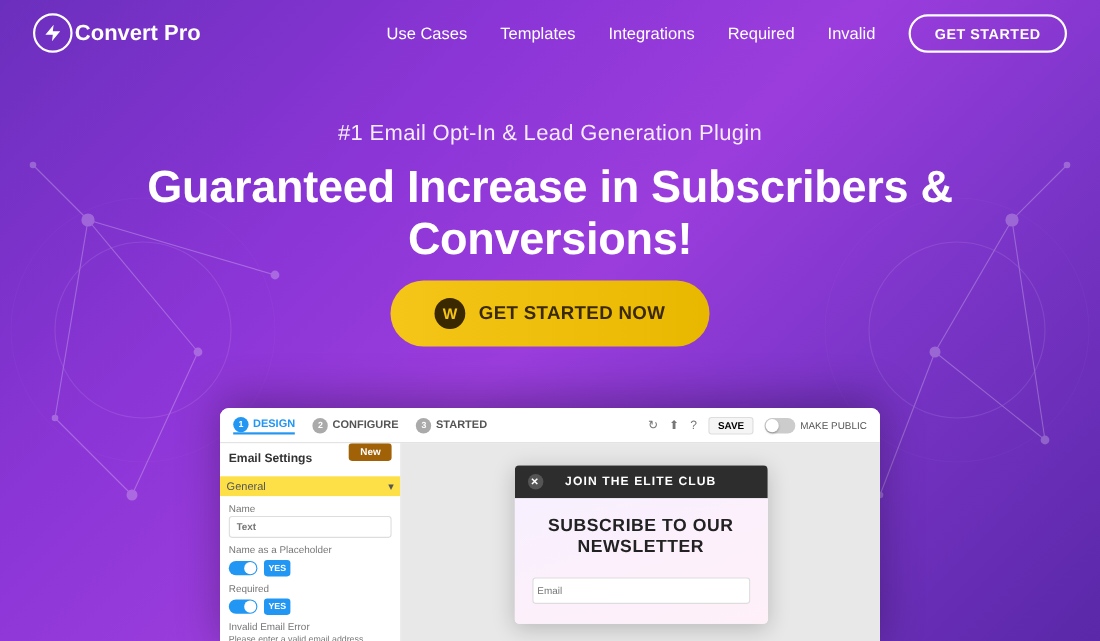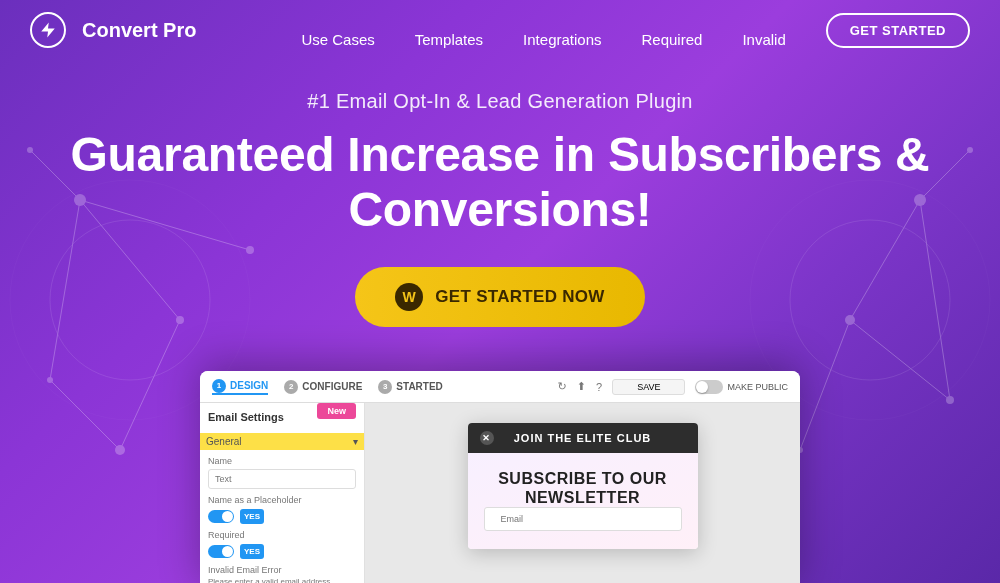--- a/index.html
+++ b/index.html
@@ -13,40 +13,40 @@
       display: flex;
       align-items: center;
       justify-content: space-between;
       padding: 0 30px;
       z-index: 10;
       background: transparent;
     }
     .logo {
       display: flex;
       align-items: center;
-      gap: 16px;
+      gap: 2px;
       color: white;
       font-size: 20px;
       font-weight: 700;
       text-decoration: none;
     }
     .logo-icon {
       width: 36px;
       height: 36px;
       border: 2px solid white;
       border-radius: 50%;
       display: flex;
       align-items: center;
       justify-content: center;
       font-size: 16px;
     }
     .nav {
       display: flex;
-      align-items: flex-end;
-      gap: 40px;
+      align-items: center;
+      gap: 30px;
     }
     .nav a {
       color: white;
       text-decoration: none;
       font-size: 15px;
       font-weight: 500;
     }
     .btn-get-started-nav {
       border: 2px solid white;
       color: white;
@@ -75,26 +75,27 @@
       margin-top: 90px;
       text-align: center;
       z-index: 2;
     }
     .hero-subtitle {
       color: rgba(255,255,255,0.9);
       font-size: 20px;
       font-weight: 400;
       margin-bottom: 14px;
       letter-spacing: 0.3px;
+      margin-top: 20px;
     }
     .hero-title {
       color: white;
-      font-size: 48px;
+      font-size: 41px;
       font-weight: 800;
-      margin-bottom: 30px;
+      margin-bottom: 14px;
       letter-spacing: -0.3px;
     }
     .btn-cta {
       background: linear-gradient(90deg, #f5c518, #e8b800);
       color: #3a2800;
       border: none;
       padding: 16px 40px;
       border-radius: 35px;
       font-size: 17px;
       font-weight: 700;
@@ -167,24 +168,24 @@
       margin-left: auto;
       display: flex;
       align-items: center;
       gap: 10px;
       font-size: 9px;
       color: #777;
     }
     .pw-save-btn {
       background: #f5f5f5;
       border: 1px solid #ddd;
-      padding: 2px 24px;
+      padding: 2px 8px;
       border-radius: 3px;
       font-size: 9px;
-      font-weight: 400;
+      font-weight: 700;
     }
     .pw-toggle {
       display: flex;
       align-items: center;
       gap: 4px;
       font-size: 9px;
       color: #555;
     }
     .toggle-track {
       width: 28px;
@@ -218,21 +219,21 @@
       overflow: hidden;
     }
     .pw-sidebar-title {
       font-size: 11px;
       font-weight: 700;
       color: #333;
       margin-bottom: 6px;
       text-align: right;
     }
     .pw-add-btn {
-      background: #ec4899;
+      background: #a16207;
       color: white;
       border: none;
       padding: 3px 10px;
       border-radius: 3px;
       font-size: 9px;
       font-weight: 700;
       float: right;
       margin-top: -18px;
     }
     .pw-section-label {
@@ -250,20 +251,21 @@
       color: #777;
       margin: 6px 0 2px;
     }
     .pw-input {
       width: 100%;
       border: 1px solid #ddd;
       border-radius: 3px;
       padding: 3px 6px;
       font-size: 9px;
       height: 20px;
+      font-weight: bold;
     }
     .pw-toggle-row {
       display: flex;
       align-items: center;
       gap: 4px;
       margin: 4px 0;
     }
     .pw-mini-toggle {
       width: 26px;
       height: 13px;
@@ -339,29 +341,29 @@
     }
     .popup-body {
       padding: 16px 16px 12px;
       background: linear-gradient(160deg, #f8f0ff 0%, #fff0f8 100%);
     }
     .popup-title {
       font-size: 16px;
       font-weight: 800;
       color: #222;
       text-align: center;
-      margin-bottom: 0;
+      margin-bottom: 18px;
       line-height: 1.2;
       letter-spacing: 0.5px;
     }
     .popup-input {
       width: 100%;
       border: 1px solid #ddd;
       border-radius: 3px;
-      padding: 5px 16px;
+      padding: 5px 4px;
       font-size: 9px;
       height: 24px;
       color: #aaa;
       margin-bottom: 6px;
     }
 
     
     .bg-svg {
       position: absolute;
       top: 0; left: 0;

